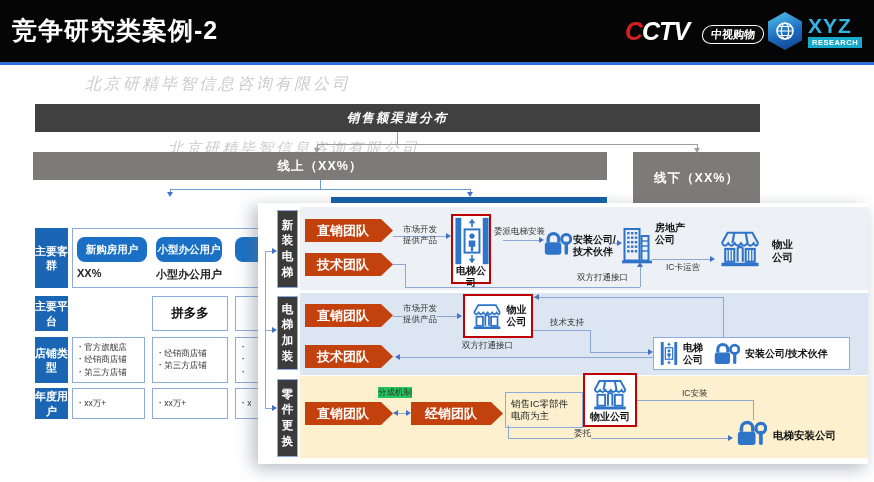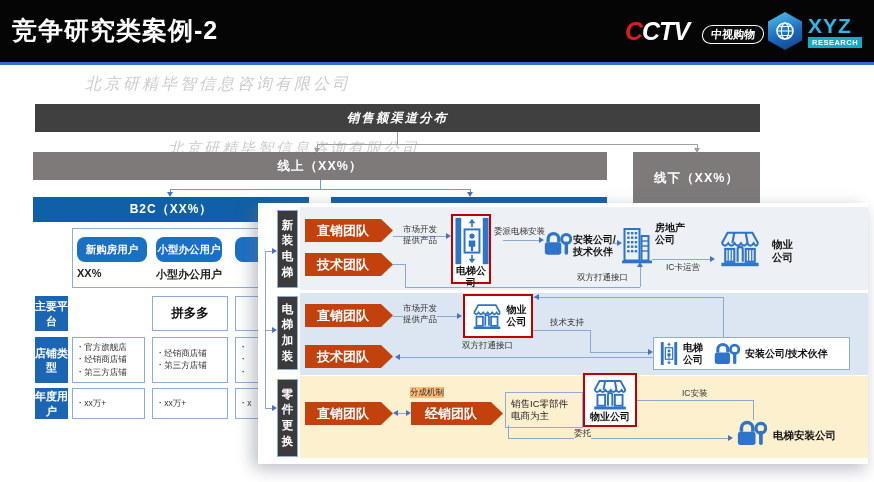--- a/index.html
+++ b/index.html
@@ -92,23 +92,23 @@
   <div class="abs cbox graybox z1" style="left:33px;top:152px;width:574px;height:28px;">线上（XX%）</div>
   <div class="abs cbox graybox z1" style="left:633px;top:152px;width:127px;height:52px;">线下（XX%）</div>
 
   <div class="abs blueline" style="left:320px;top:180px;width:1px;height:9px;"></div>
   <div class="abs blueline" style="left:170px;top:189px;width:300px;height:1px;"></div>
   <div class="abs blueline" style="left:170px;top:189px;width:1px;height:5px;"></div>
   <div class="abs blueline" style="left:470px;top:189px;width:1px;height:5px;"></div>
   <div class="abs ar ar-d-b" style="left:167px;top:192px;"></div>
   <div class="abs ar ar-d-b" style="left:467px;top:192px;"></div>
 
-  <div class="abs cbox bluehdr z1" style="left:33px;top:197px;width:276px;height:25px;">B2C（XX%）</div>
   <div class="abs cbox bluehdr z1" style="left:331px;top:197px;width:276px;height:25px;"></div>
 
+  <div class="abs cbox rowlbl" style="left:35px;top:228px;width:33px;height:60px;">主要客群</div>
   <div class="abs cell" style="left:72px;top:228px;width:238px;height:60px;"></div>
   <div class="abs rnd" style="left:77px;top:237px;width:70px;height:25px;">新购房用户</div>
   <div class="abs pct" style="left:77px;top:267px;width:70px;">XX%</div>
   <div class="abs rnd" style="left:156px;top:237px;width:66px;height:25px;">小型办公用户</div>
   <div class="abs pct" style="left:156px;top:267px;width:66px;">小型办公用户</div>
   <div class="abs rnd" style="left:235px;top:237px;width:70px;height:25px;">小</div>
 
   <div class="abs cbox rowlbl" style="left:35px;top:296px;width:33px;height:35px;">主要平台</div>
   <div class="abs cell plat" style="left:152px;top:296px;width:76px;height:35px;">拼多多</div>
   <div class="abs cell plat" style="left:235px;top:296px;width:75px;height:35px;"></div>
@@ -310,21 +310,21 @@
       <rect x="25" y="12" width="4.2" height="16" rx="2" fill="#2e74c9"></rect>
     </svg>
     <div class="lbl">安装公司/技术伙伴</div>
   </div>
 
   <div class="abs panelbg" style="left:300px;top:376px;width:568px;height:82px;background:#fcf0cf;"></div>
   <div class="abs vlabel" style="left:277px;top:379px;width:21px;height:78px;">
       <span>零件更换</span>
     </div>
   <div class="abs chev" style="left:305px;top:402px;width:88px;height:23px;">直销团队</div>
-  <div class="abs note" style="left:378px;top:387px;background:#fdba74;margin-left:32px;">分成机制</div>
+  <div class="abs note" style="left:378px;top:387px;background:#22c55e;">分成机制</div>
   <div class="abs pline" style="left:396px;top:413px;width:12px;height:1px;"></div>
   <div class="abs ar ar-l-b" style="left:393px;top:410px;"></div>
   <div class="abs ar ar-r-b" style="left:406px;top:410px;"></div>
   <div class="abs chev" style="left:411px;top:402px;width:92px;height:23px;">经销团队</div>
 
   <div class="abs bbox" style="left:505px;top:392px;width:78px;height:36px;background:transparent;display:flex;align-items:center;padding-left:5px;">
     <div class="note pre" style="font-size:9.5px;color:#222;">销售IC零部件
 电商为主</div>
   </div>
 

